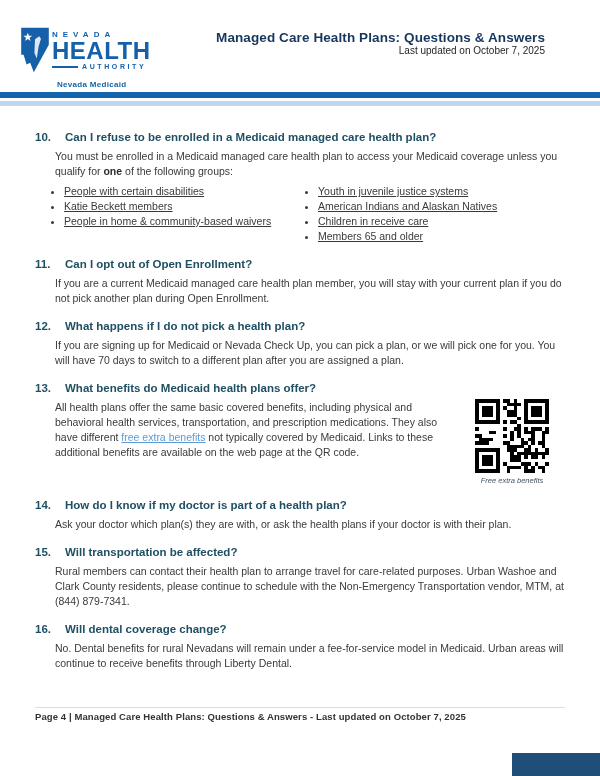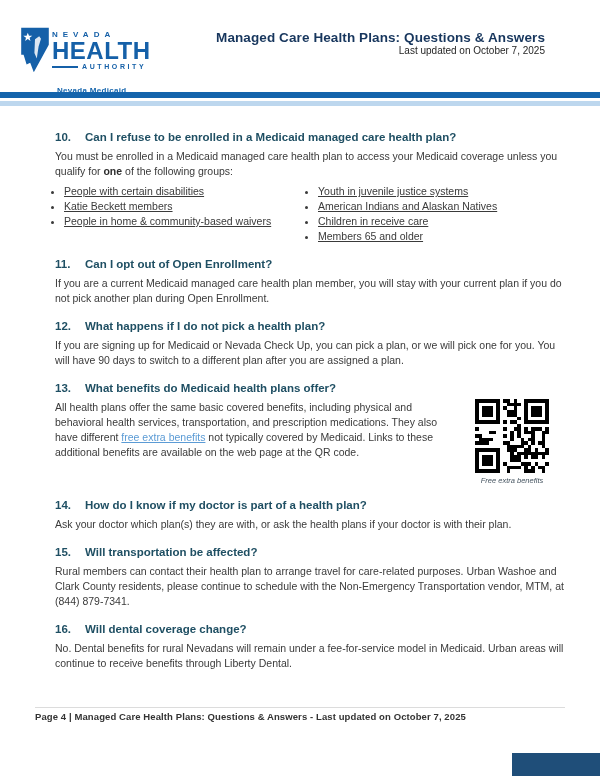--- a/index.html
+++ b/index.html
@@ -12,32 +12,32 @@
   
   .header{position:relative;height:106px;}
   .logo-wrap{position:absolute;left:20px;top:27px;display:flex;align-items:flex-start;}
   .nv-shape{width:30px;height:47px;position:relative;flex:none;}
   .nv-shape svg{display:block;}
   .logo-text{display:flex;flex-direction:column;margin-left:2px;margin-top:3px;}
   .logo-nevada{font-size:8px;font-weight:bold;letter-spacing:5px;color:#1560A8;line-height:9px;}
   .logo-health{font-size:24px;font-weight:bold;letter-spacing:.5px;color:#1560A8;line-height:23px;}
   .logo-authority{display:flex;align-items:center;font-size:7px;font-weight:bold;letter-spacing:2.6px;color:#1560A8;line-height:8px;margin-top:1px;}
   .logo-authority .rule{width:26px;height:2px;background:#1560A8;margin-right:4px;flex:none;}
-  .logo-tagline{position:absolute;left:57px;top:86px;font-size:8px;font-weight:bold;color:#1464AC;letter-spacing:.3px;}
+  .logo-tagline{position:absolute;left:57px;top:80px;font-size:8px;font-weight:bold;color:#1464AC;letter-spacing:.3px;}
   .title-block{position:absolute;right:55px;top:30px;text-align:right;}
   .doc-title{font-size:13.5px;font-weight:bold;color:#17365D;letter-spacing:.1px;}
   .doc-updated{font-size:10px;color:#1f1f1f;}
   .bar-blue{position:absolute;left:0;top:92px;width:600px;height:6px;background:#1464AC;}
   .bar-light{position:absolute;left:0;top:101px;width:600px;height:5px;background:#BDD7EE;}
   
   .content{padding:24px 35px 0 35px;}
   .section{margin-top:13px;}
   .section:first-child{margin-top:0;}
   .q-head{display:flex;font-weight:bold;font-size:11.5px;color:#1F4F63;line-height:15px;}
-  .q-num{width:30px;flex:none;margin-left:20px;}
+  .q-num{width:30px;flex:none;}
   .q-text{flex:1;}
   .answer{margin:4px 0 0 20px;font-size:10.5px;line-height:15px;color:#3a3a3a;}
   .answer b{font-weight:bold;color:#2e2e2e;}
   a.benefits-link{color:#5B9BD5;text-decoration:underline;cursor:pointer;}
   .bullets{display:flex;margin:5px 0 0 13px;}
   .bullets ul{margin:0;padding-left:16px;list-style:disc;text-decoration:underline;}
   .bullets ul li{font-size:10.5px;line-height:15px;color:#3a3a3a;}
   .bullets .col-left{width:238px;flex:none;}
   .bullets .col-right{flex:1;}
   .q13-flex{display:flex;align-items:flex-start;}
@@ -113,21 +113,21 @@
         <span class="q-text">Can I opt out of Open Enrollment?</span>
       </div>
       <div class="answer">If you are a current Medicaid managed care health plan member, you will stay with your current plan if you do not pick another plan during Open Enrollment.</div>
     </div>
 
     <div class="section">
       <div class="q-head">
         <span class="q-num">12.</span>
         <span class="q-text">What happens if I do not pick a health plan?</span>
       </div>
-      <div class="answer">If you are signing up for Medicaid or Nevada Check Up, you can pick a plan, or we will pick one for you. You will have 90 days to switch to a different plan after you are assigned a plan.</div>
+      <div class="answer">If you are signing up for Medicaid or Nevada Check Up, you can pick a plan, or we will pick one for you. You will have 70 days to switch to a different plan after you are assigned a plan.</div>
     </div>
 
     <div class="section">
       <div class="q-head">
         <span class="q-num">13.</span>
         <span class="q-text">What benefits do Medicaid health plans offer?</span>
       </div>
       <div class="q13-flex">
         <div class="q13-left">
           <div class="answer"><span>All health plans offer the same basic covered benefits, including physical and behavioral health services, transportation, and prescription medications. They also have different </span><a class="benefits-link">free extra benefits</a><span> not typically covered by Medicaid. Links to these additional benefits are available on the web page at the QR code.</span></div>

